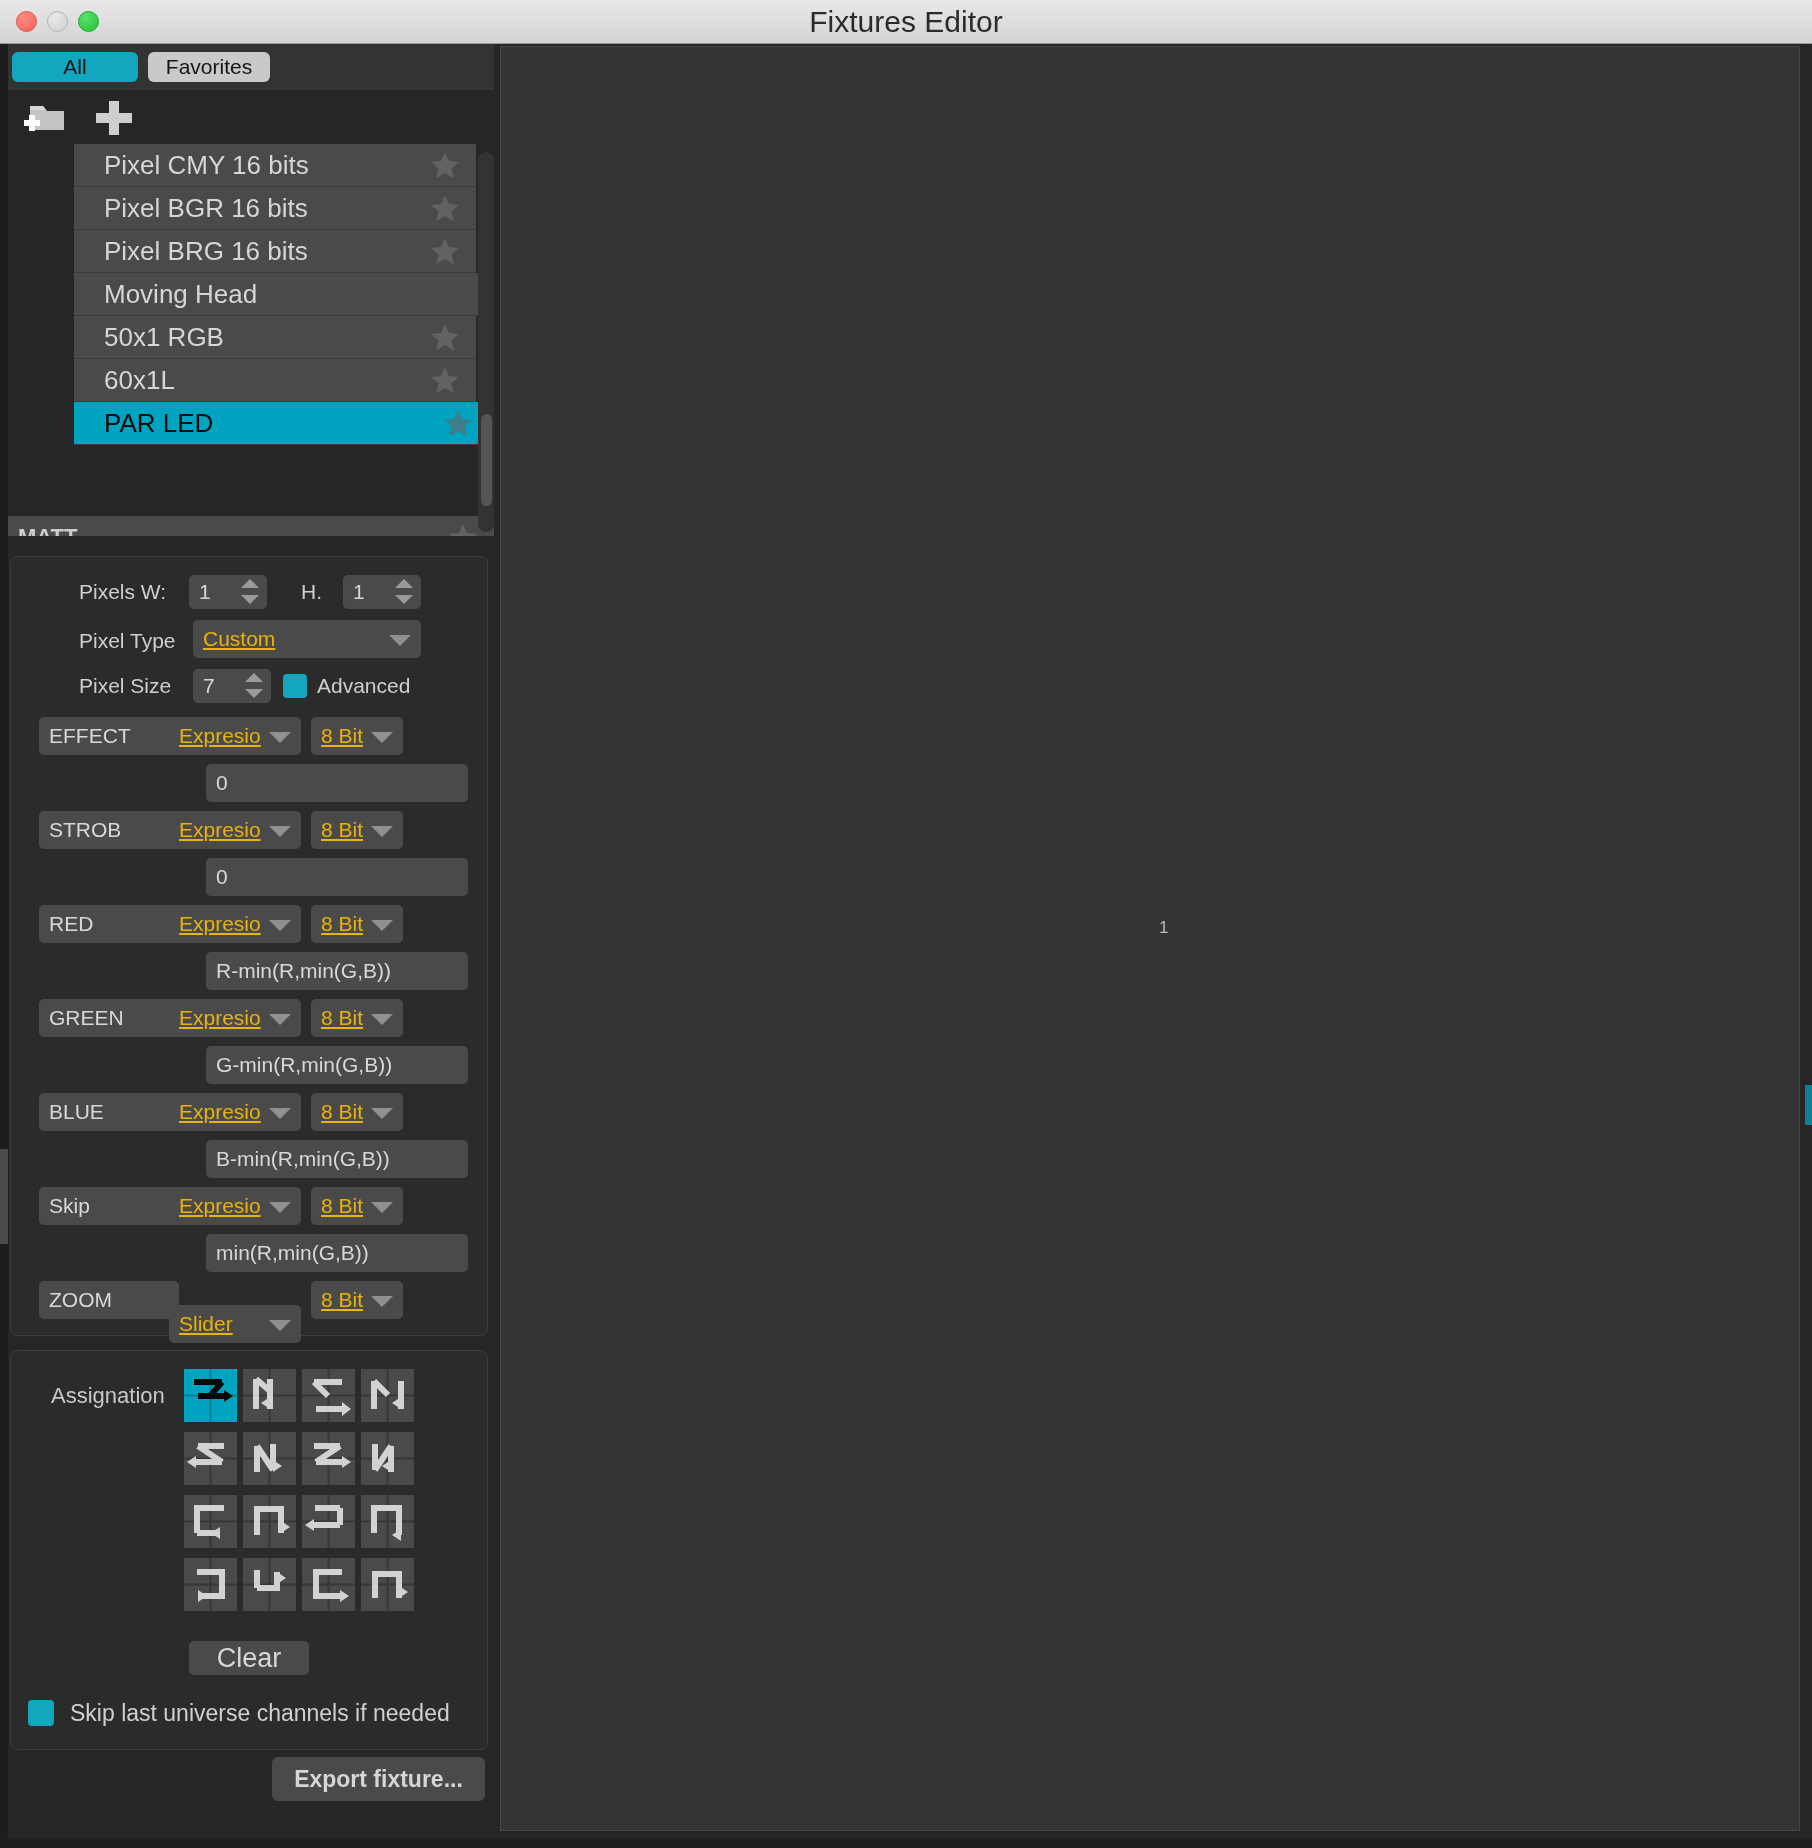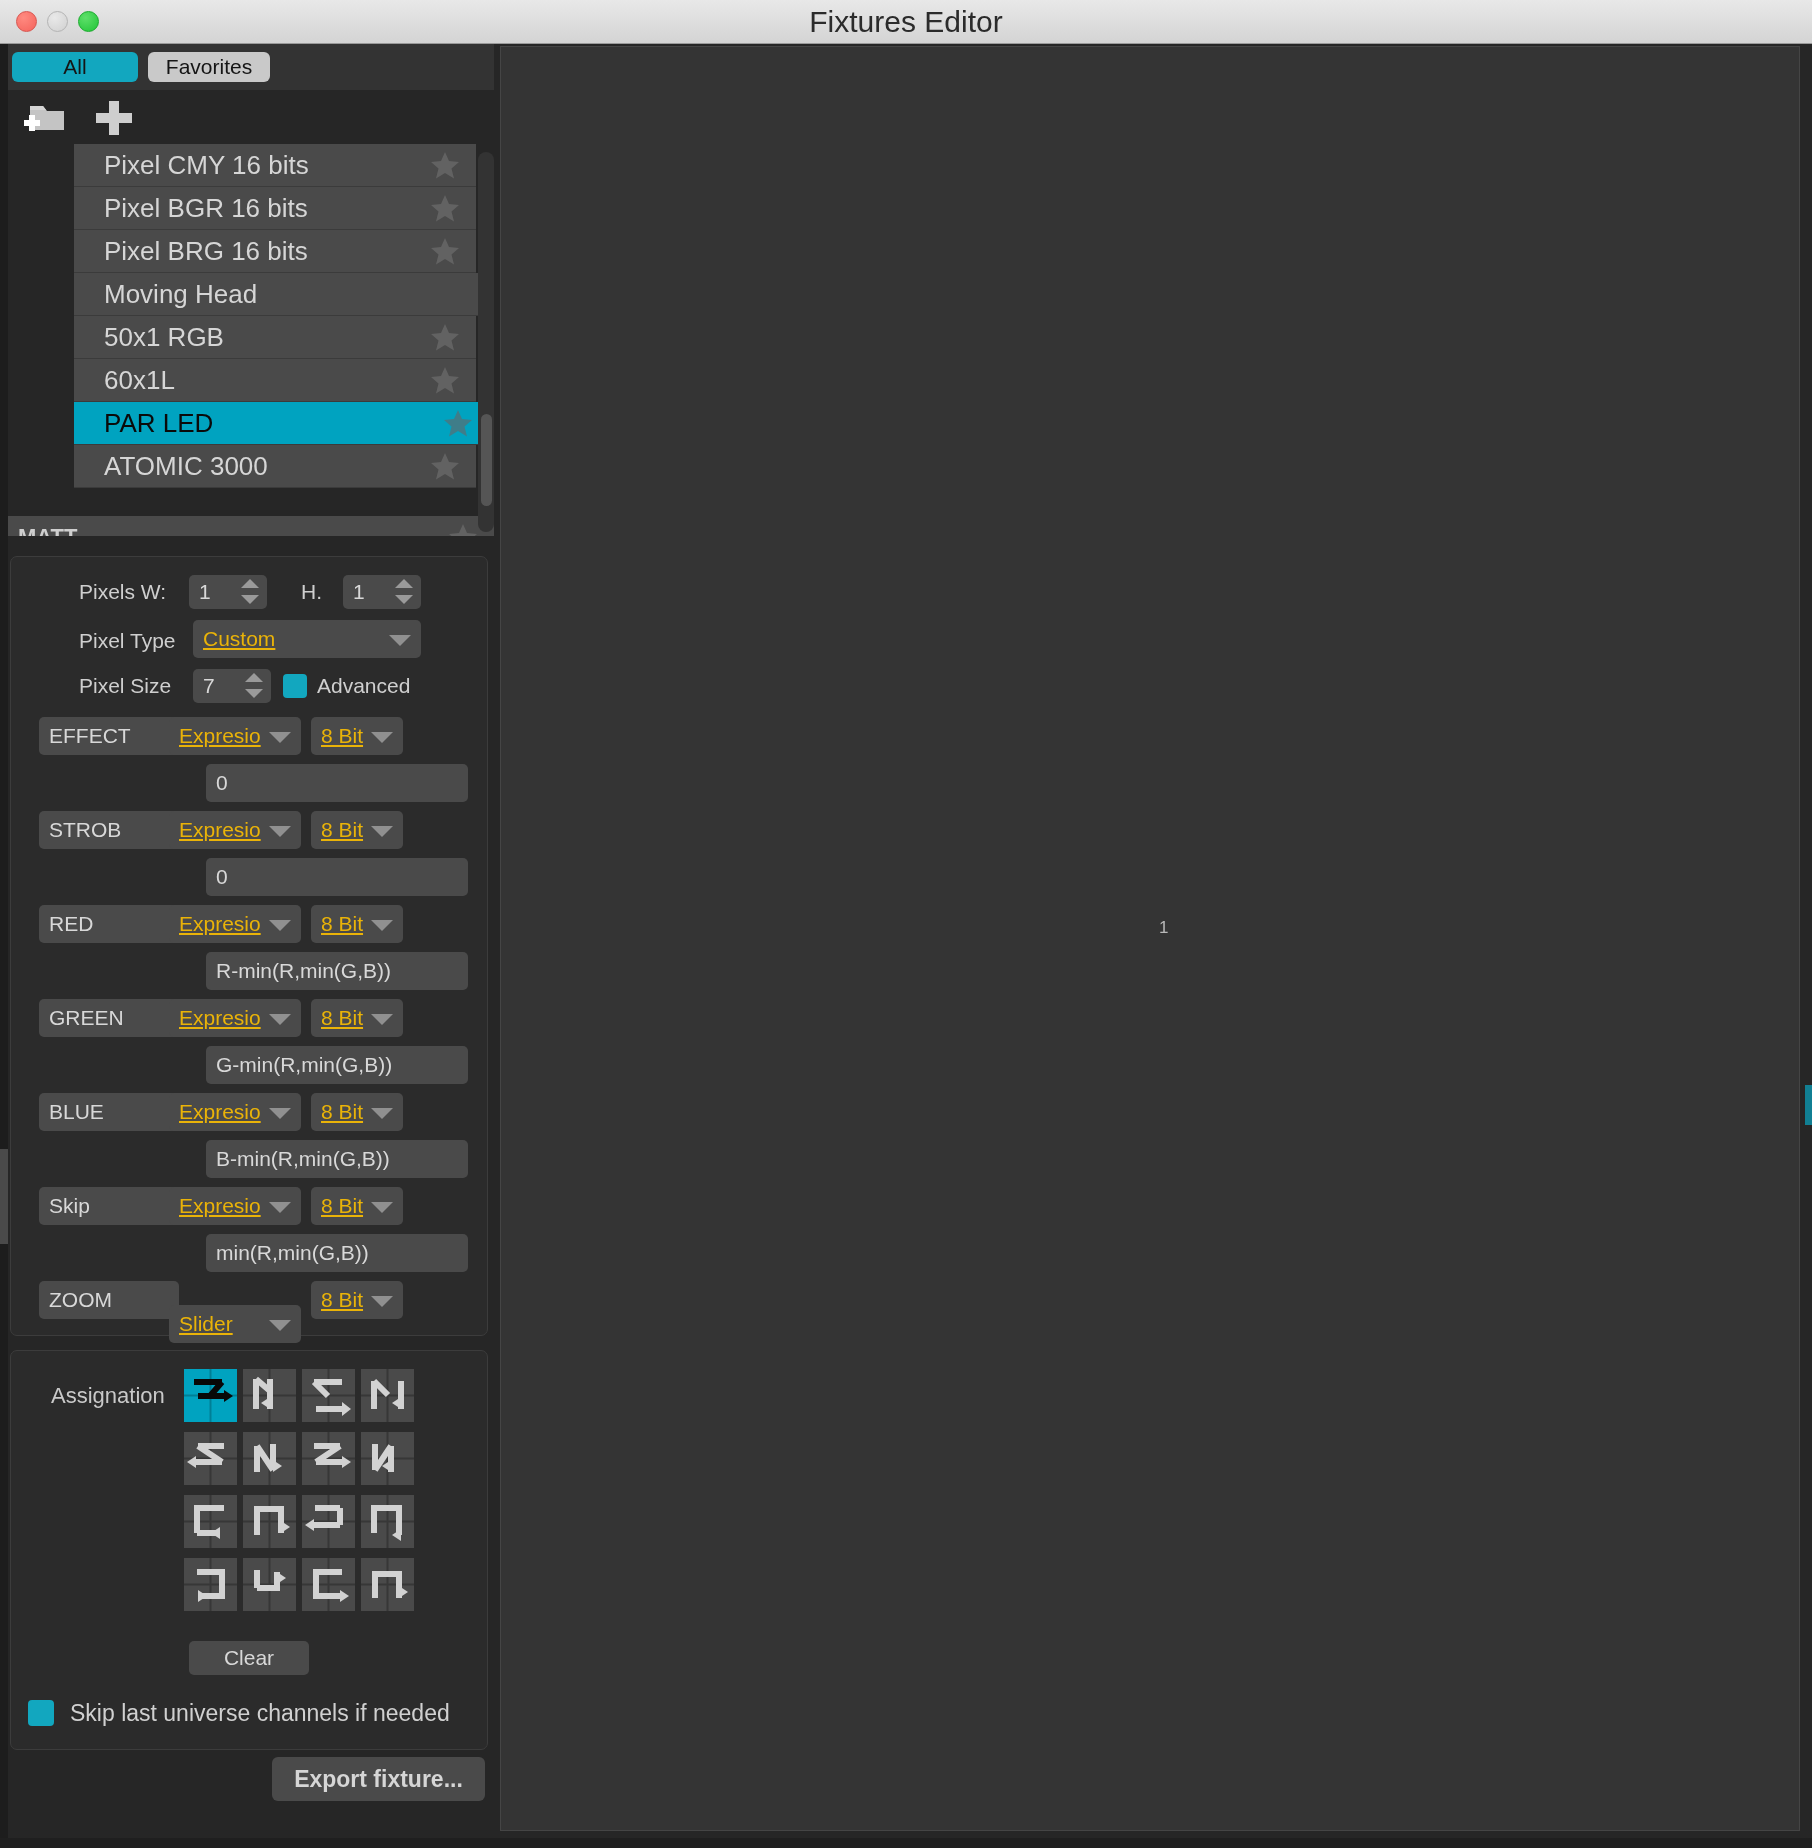--- a/index.html
+++ b/index.html
@@ -314,21 +314,21 @@
   .pat.active { background: #00a3c0; }
   .pat svg { display: block; }
   .btn-clear {
     position: absolute;
     left: 178px; top: 290px;
     width: 120px; height: 34px;
     background: #4a4a4a;
     border-radius: 5px;
     text-align: center;
     line-height: 34px;
-    font-size: 21px;
+    font-size: 27px;
     color: #d8d8d8;
     cursor: default;
   }
   .skip-row-cb {
     position: absolute;
     left: 28px; top: 1700px;
     width: 26px; height: 26px;
     border-radius: 4px;
     background: #12a7bf;
   }
@@ -459,26 +459,20 @@
       <svg class="star" viewBox="0 0 30 30">
         <path d="M15 2 L19 11 L29 12 L21.5 18.5 L24 28.5 L15 23 L6 28.5 L8.5 18.5 L1 12 L11 11 Z" fill="#626262"></path>
       </svg>
     </div>
     <div class="fx-row selected" style="top: 258px; padding-left: 13px;">
       <span class="fx-label">PAR LED</span>
       <svg class="star" viewBox="0 0 30 30">
         <path d="M15 2 L19 11 L29 12 L21.5 18.5 L24 28.5 L15 23 L6 28.5 L8.5 18.5 L1 12 L11 11 Z" fill="#3f7d89"></path>
       </svg>
     </div>
-    <div class="fx-row" style="top: 301px;">
-      <span class="fx-label">ATOMIC 3000</span>
-      <svg class="star" viewBox="0 0 30 30">
-        <path d="M15 2 L19 11 L29 12 L21.5 18.5 L24 28.5 L15 23 L6 28.5 L8.5 18.5 L1 12 L11 11 Z" fill="#626262"></path>
-      </svg>
-    </div>
     <div class="group-row" style="top: 344px;">
       <span class="glabel">MATT</span>
       <svg class="star" viewBox="0 0 30 30">
         <path d="M15 2 L19 11 L29 12 L21.5 18.5 L24 28.5 L15 23 L6 28.5 L8.5 18.5 L1 12 L11 11 Z" fill="#626262"></path>
       </svg>
     </div>
   </div>
 <div class="list-scrollbar"></div>
 <div class="list-thumb"></div>
 

